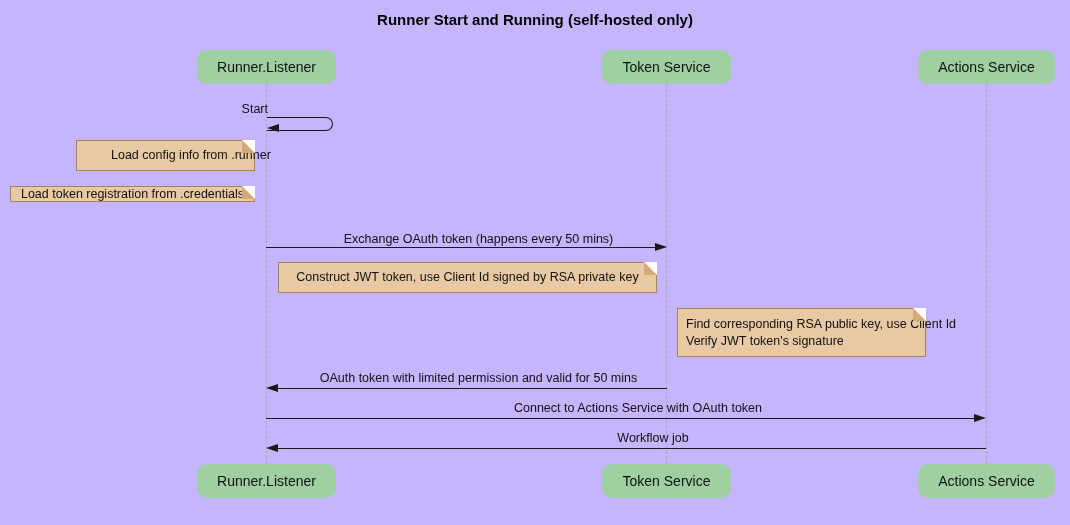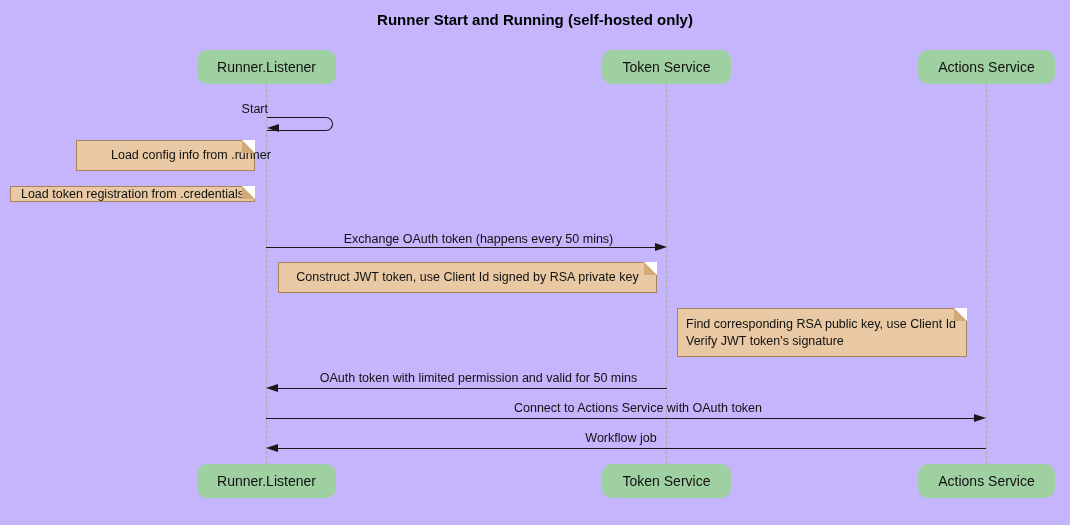--- a/index.html
+++ b/index.html
@@ -97,34 +97,34 @@
   </div>
 
   <div class="msg-label" style="left:266px; width:401px; top:232px;">Exchange OAuth token (happens every 50 mins)</div>
   <div class="msg-line" style="left:266px; width:390px; top:247px;"></div>
   <div class="ah ah-right" style="left:655px; top:243px;"></div>
 
   <div class="note" style="left:278px; top:262px; width:379px; height:31px;">
     <div>Construct JWT token, use Client Id signed by RSA private key</div>
   </div>
 
-  <div class="note left-align" style="left:677px; top:308px; width:290px; height:49px;">
+  <div class="note left-align" style="left:677px; top:308px; width:249px; height:49px;">
     <div>Find corresponding RSA public key, use Client Id</div>
     <div>Verify JWT token's signature</div>
   </div>
 
   <div class="msg-label" style="left:266px; width:401px; top:371px;">OAuth token with limited permission and valid for 50 mins</div>
   <div class="msg-line" style="left:277px; width:390px; top:388px;"></div>
   <div class="ah ah-left" style="left:266px; top:384px;"></div>
 
   <div class="msg-label" style="left:266px; width:720px; top:401px;">Connect to Actions Service with OAuth token</div>
   <div class="msg-line" style="left:266px; width:709px; top:418px;"></div>
   <div class="ah ah-right" style="left:974px; top:414px;"></div>
 
-  <div class="msg-label" style="left:249px; width:720px; top:431px;">Workflow job</div>
+  <div class="msg-label" style="left:281px; width:720px; top:431px;">Workflow job</div>
   <div class="msg-line" style="left:278px; width:708px; top:448px;"></div>
   <div class="ah ah-left" style="left:266px; top:444px;"></div>
 
   <div class="participant" style="left:197px; top:464px; width:139px;">
     <span>Runner.Listener</span>
   </div>
   <div class="participant" style="left:602px; top:464px; width:129px;">
     <span>Token Service</span>
   </div>
   <div class="participant" style="left:918px; top:464px; width:137px;">

